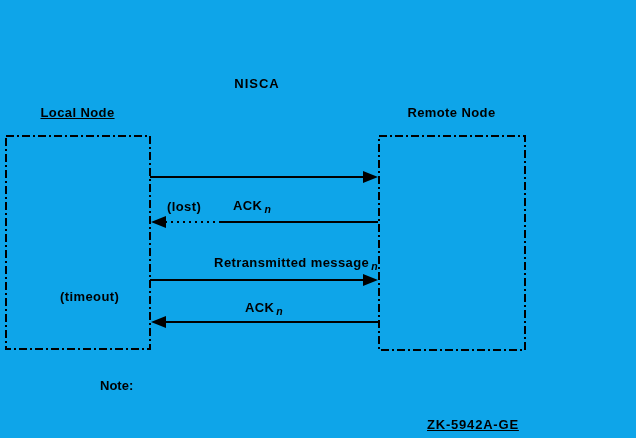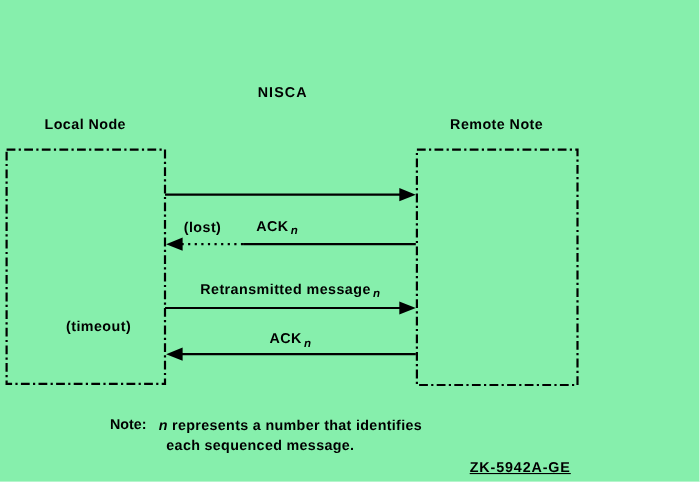--- a/index.html
+++ b/index.html
@@ -1,38 +1,38 @@
 <!DOCTYPE html>
 <html><head>
 <meta charset="utf-8">
 <style>
   html, body { margin: 0; padding: 0; background: #ffffff; }
   .canvas {
     position: relative;
     width: 636px;
     height: 438px;
-    background: #86efac;
+    background: #0ea5e9;
     font-family: "Liberation Sans", "DejaVu Sans", sans-serif;
     font-weight: bold;
     font-size: 13px;
     color: #000000;
     overflow: hidden;
   }
   svg.wires { position: absolute; left: 0; top: 0; width: 636px; height: 438px; }
   .lbl { position: absolute; white-space: nowrap; letter-spacing: 0.4px; line-height: 15px; }
   .center { text-align: center; }
   .sub {
     font-style: italic;
     font-size: 10.5px;
     position: relative;
     top: 3px;
     margin-left: 2px;
   }
   .note-block { position: absolute; left: 100px; top: 378px; display: flex; }
-  .note-heading { margin-right: 11px; }
+  .note-heading { margin-right: 29px; }
   .note-lines .nline { line-height: 18px; letter-spacing: 0.3px; white-space: nowrap; }
   .note-lines .nline2 { padding-left: 7px; }
   .note-var { font-style: italic; margin-right: 4px; }
   .figure-id { letter-spacing: 0.8px; }
 </style>
 </head>
 <body>
 
 <div class="canvas">
 
@@ -50,43 +50,41 @@
 
     <line x1="150" y1="280" x2="366" y2="280" stroke="#000" stroke-width="2"></line>
     <polygon points="378,280 363,274 363,286" fill="#000"></polygon>
 
     <line x1="378" y1="322" x2="162" y2="322" stroke="#000" stroke-width="2"></line>
     <polygon points="151,322 166,316 166,328" fill="#000"></polygon>
   </svg>
 
   <div class="lbl center" style="left:182px; top:76px; width:150px; letter-spacing:1px;">NISCA</div>
 
-  <div class="lbl center" style="left:5px; top:105px; width:145px;">Local Node</div>
+  <div class="lbl center" style="left:5px; top:105px; width:145px;text-decoration:underline;">Local Node</div>
 
-  <div class="lbl center" style="left:378px; top:105px; width:147px;">Remote Note</div>
+  <div class="lbl center" style="left:378px; top:105px; width:147px;">Remote Node</div>
 
 
   <div class="lbl" style="left:167px; top:199px;">(lost)</div>
   <div class="lbl" style="left:233px; top:198px;">
     <span>ACK</span><span class="sub">n</span>
   </div>
 
   <div class="lbl" style="left:60px; top:259px;margin-top:30px;">(timeout)</div>
-  <div class="lbl center" style="left:150px; top:255px; width:228px;">
+  <div class="lbl center" style="left:150px; top:255px; width:228px;text-align:right;">
     <span>Retransmitted message</span><span class="sub">n</span>
   </div>
 
   <div class="lbl center" style="left:150px; top:300px; width:228px;">
     <span>ACK</span><span class="sub">n</span>
   </div>
 
   <div class="note-block">
     <span class="note-heading">Note:</span>
     <span class="note-lines">
-      <span class="nline"><span class="note-var">n</span><span>represents a number that identifies</span></span>
       <br>
-      <span class="nline nline2">each sequenced message.</span>
     </span>
   </div>
 
   <div class="lbl figure-id" style="left:427px; top:417px;text-decoration:underline;">ZK-5942A-GE</div>
 
 </div>
 
 </body></html>

